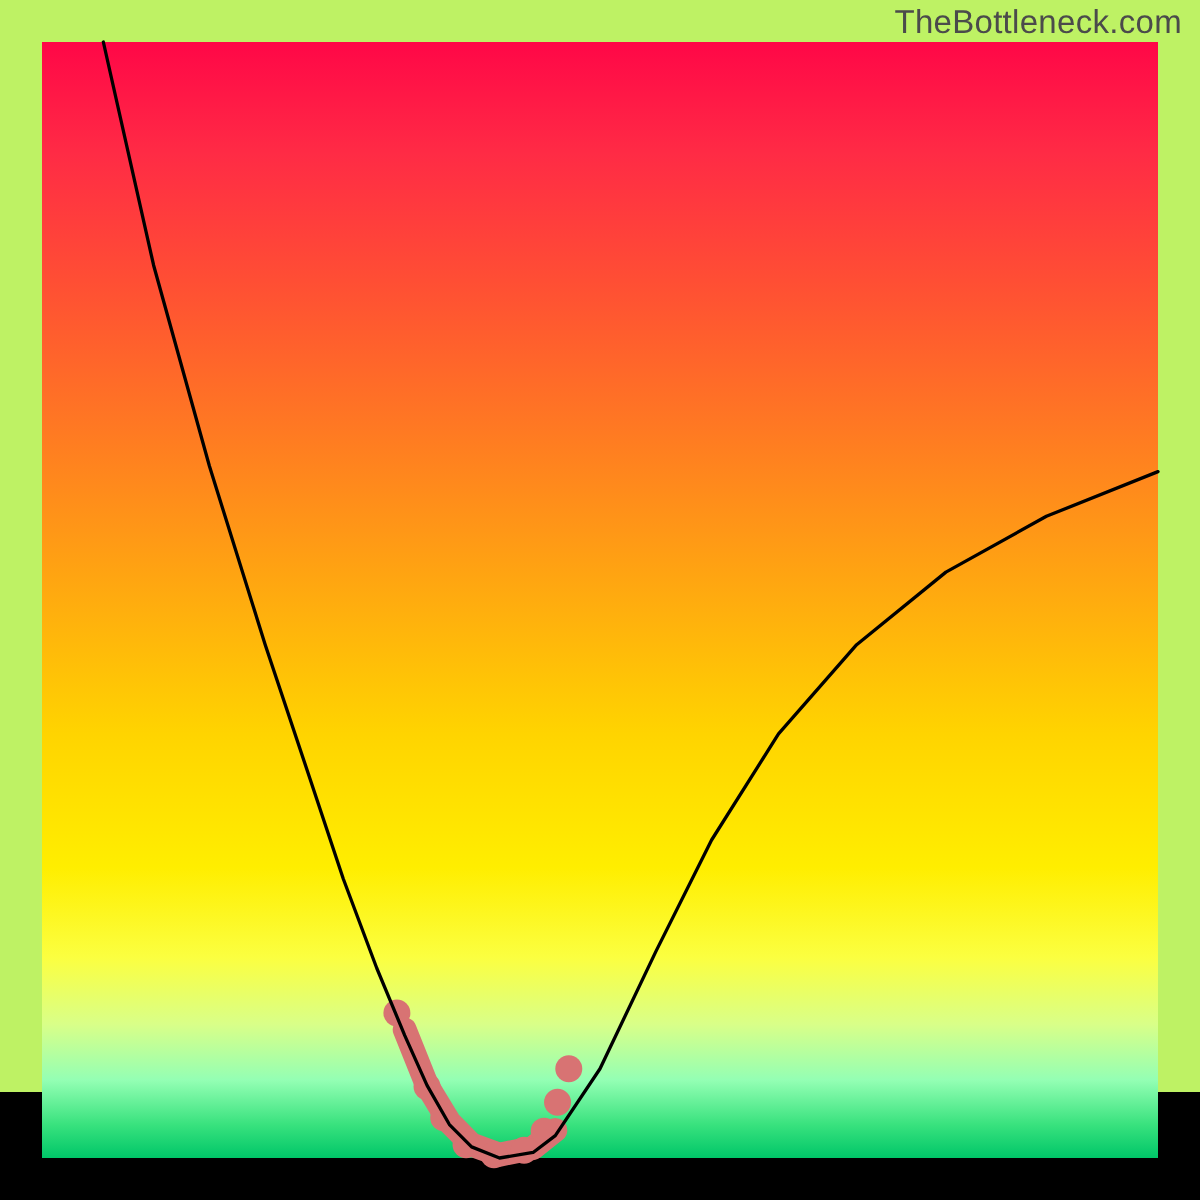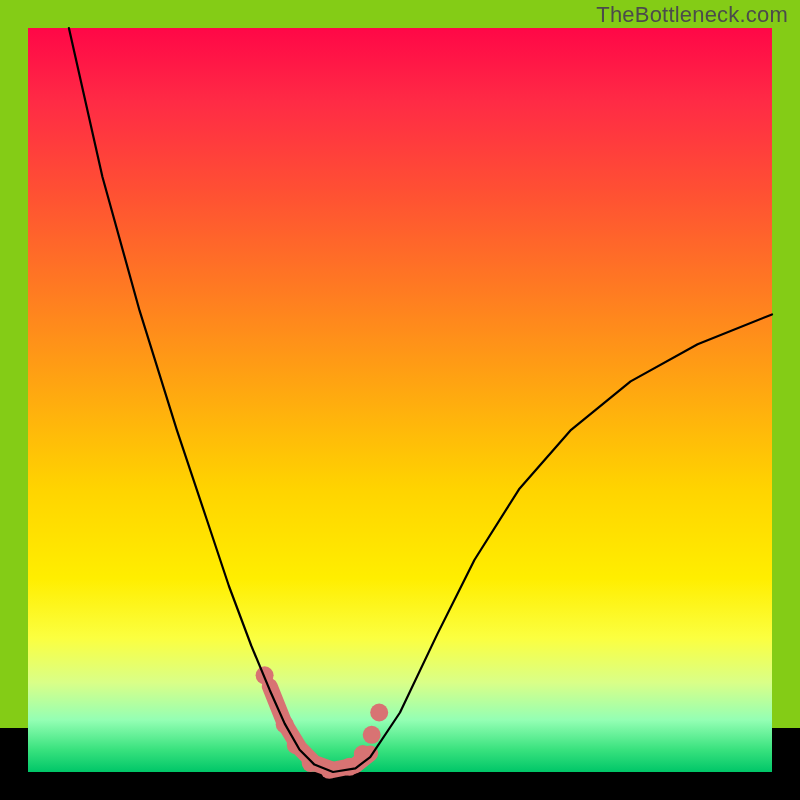--- a/index.html
+++ b/index.html
@@ -7,21 +7,21 @@
     padding: 0;
     width: 800px;
     height: 800px;
     background: #000;
     overflow: hidden;
   }
   .frame {
     position: relative;
     width: 800px;
     height: 728px;
-    background: #84cc16;
+    background: #bef264;
   }
   .plot-area {
     position: absolute;
     left: 28px;
     top: 28px;
     width: 744px;
     height: 744px;
     
     background: linear-gradient(to bottom,
       #ff0747 0%,

